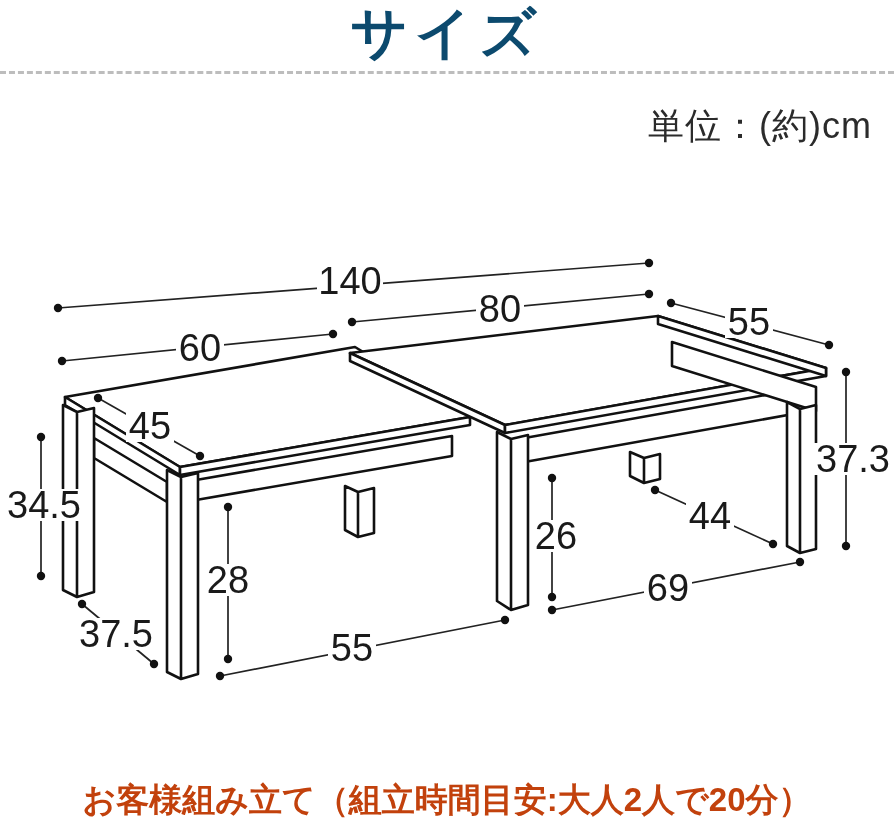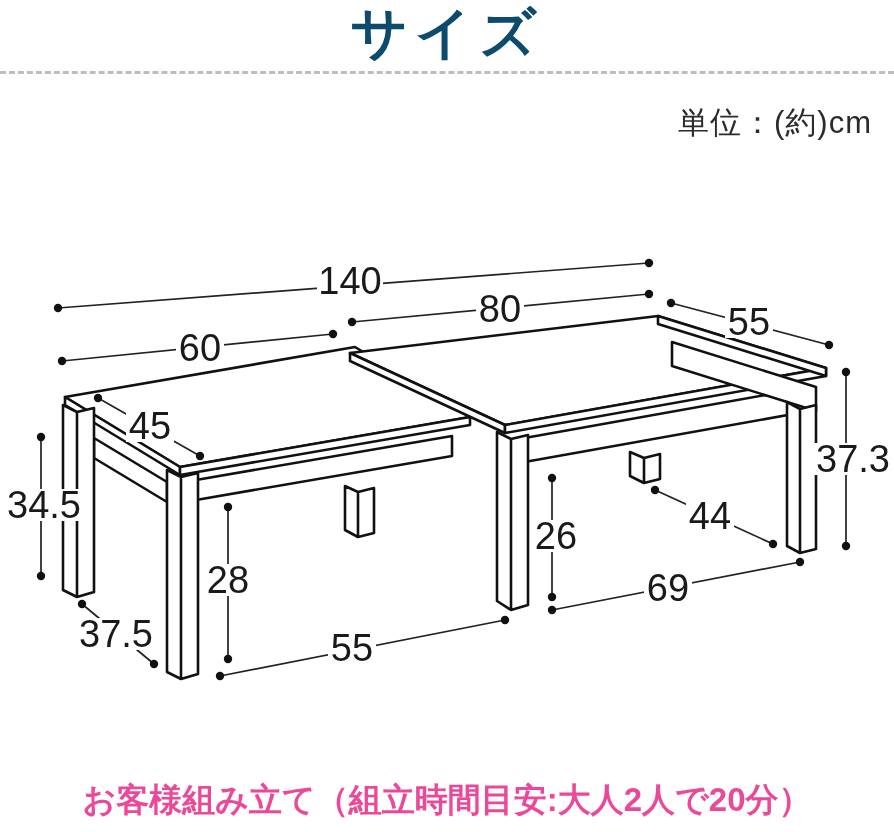--- a/index.html
+++ b/index.html
@@ -12,25 +12,25 @@
     position:absolute;top:2px;left:0;right:0;
     text-align:center;font-size:56px;font-weight:700;
     color:#0c4a6e;letter-spacing:7px;line-height:1.1;
   }
   .separator{
     position:absolute;top:71px;left:0;right:0;height:0;
     border-top:3px dashed #bdbdbd;
   }
   .unit-note{
     position:absolute;top:102px;right:22px;
-    font-size:31px;font-weight:500;color:#2b2b2b;letter-spacing:1px;
+    font-size:36px;font-weight:500;color:#2b2b2b;letter-spacing:1px;
   }
   .assembly-note{
     position:absolute;top:778px;left:0;right:0;
-    text-align:center;font-size:33px;font-weight:600;color:#ec4899;
+    text-align:center;font-size:33px;font-weight:600;color:#c2410c;
     letter-spacing:0px;
   }
   svg.diagram{position:absolute;top:0;left:0;}
   .tbl{stroke:#111111;stroke-width:2.6;fill:#ffffff;stroke-linejoin:round;}
   .dim-line{stroke:#222222;stroke-width:1.7;fill:none;}
   .dim-dot{fill:#111111;stroke:none;}
   .dim-bg{fill:#ffffff;stroke:none;}
   .dim-text{
     font-family:"Liberation Sans","DejaVu Sans",sans-serif;
     font-size:38px;fill:#1a1a1a;text-anchor:middle;font-weight:400;

